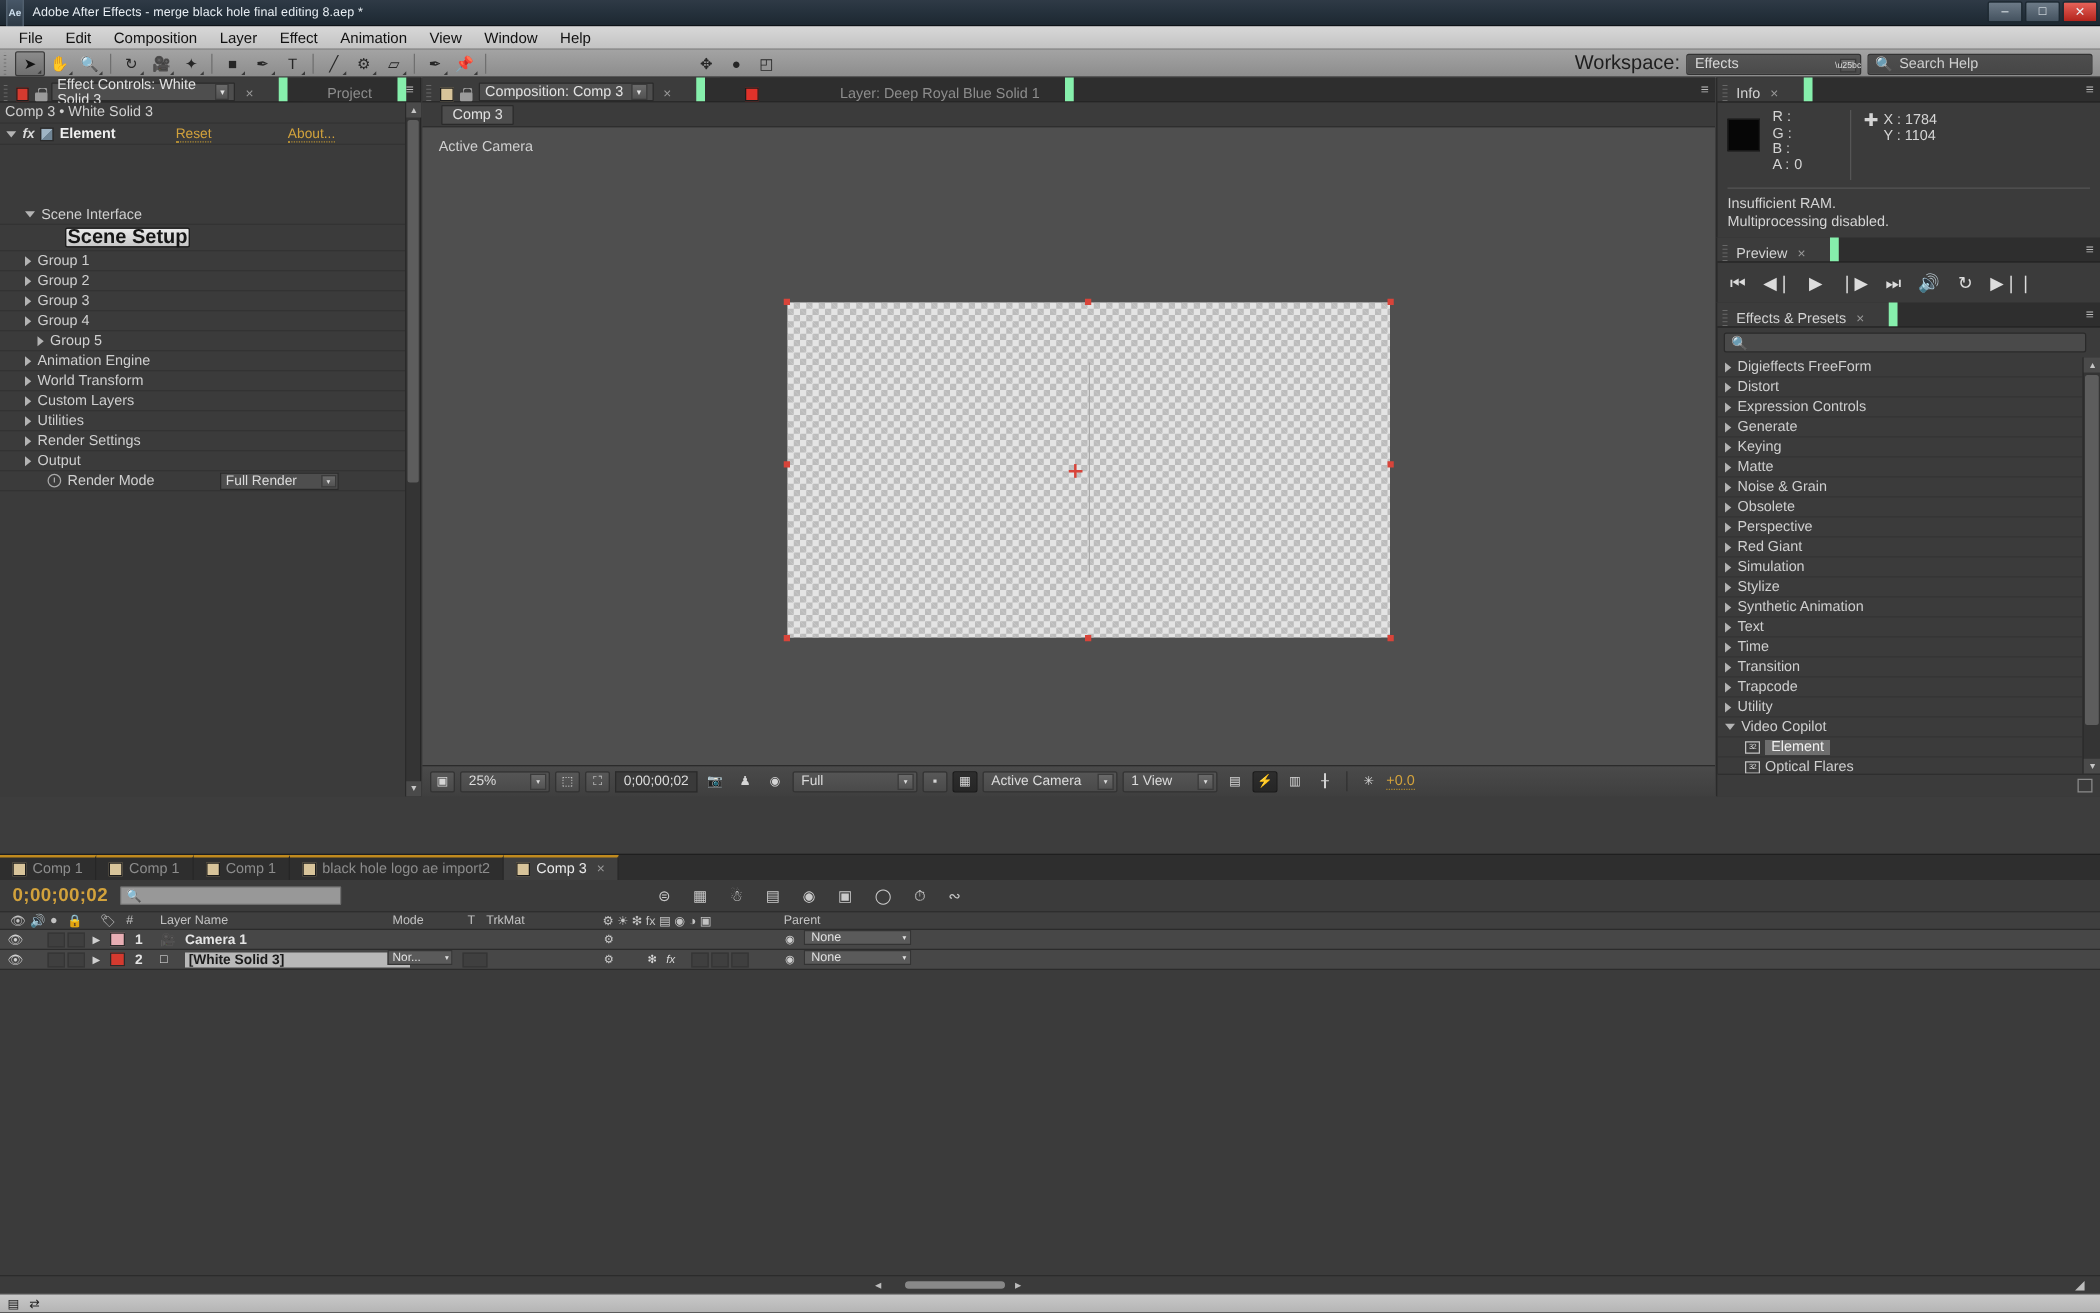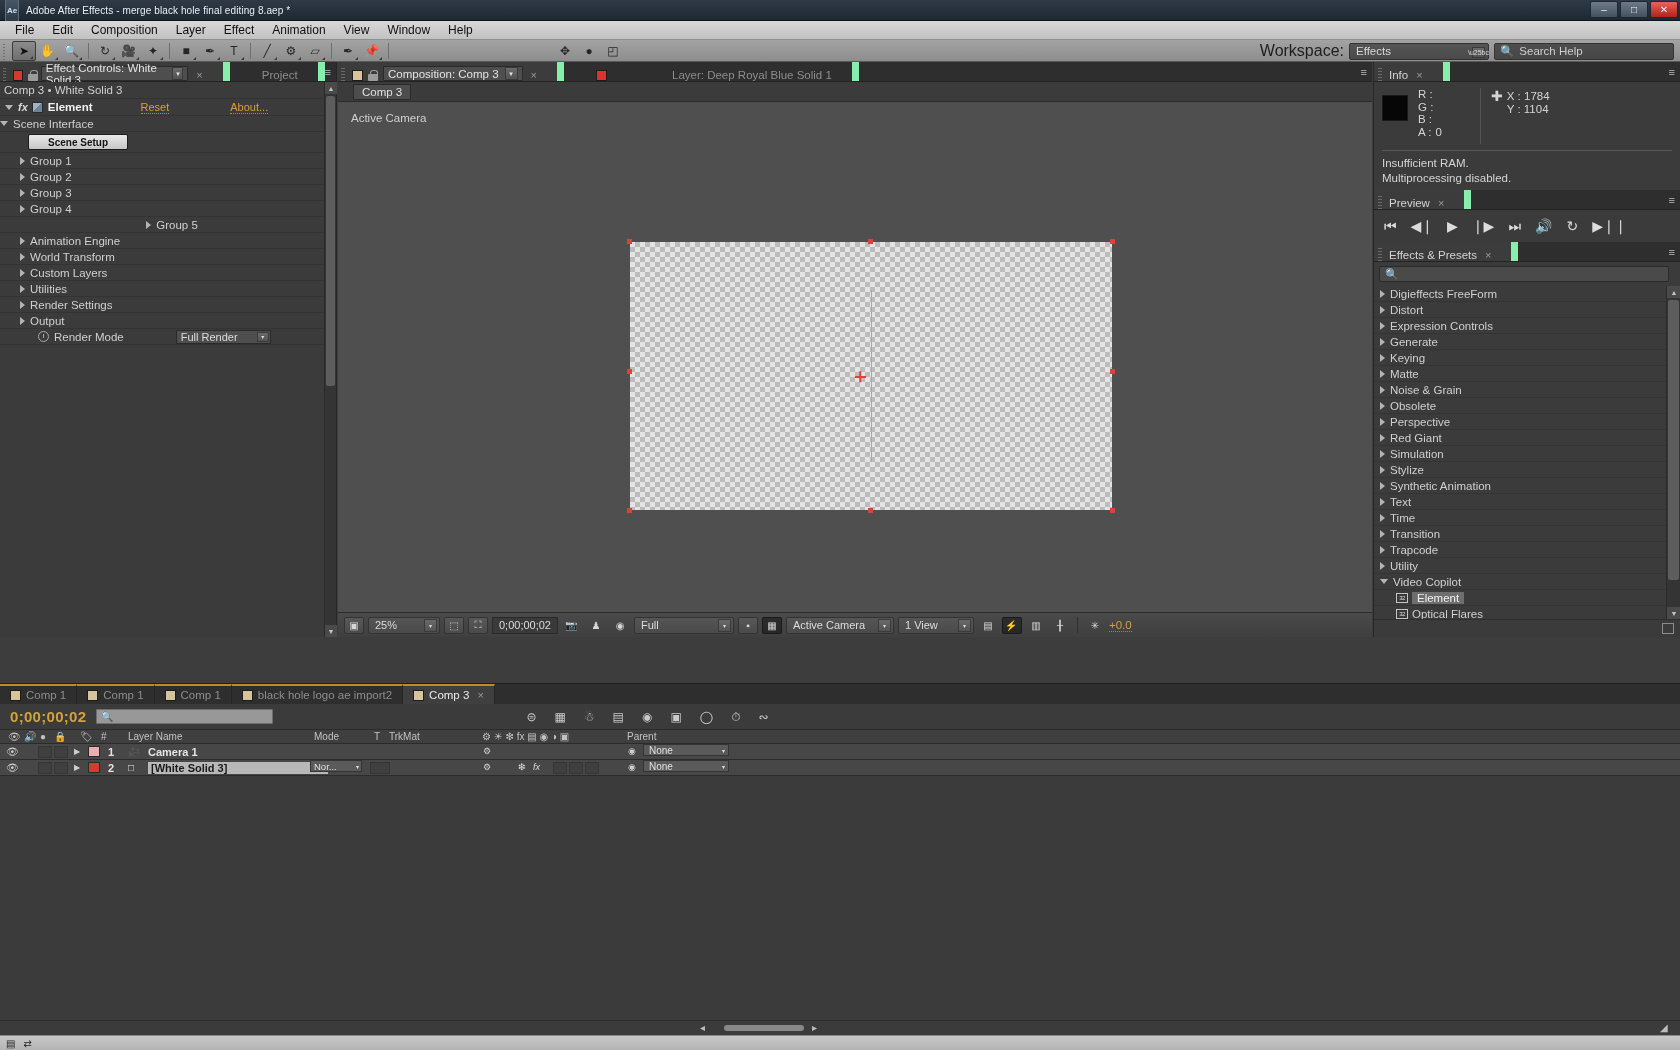--- a/index.html
+++ b/index.html
@@ -118,24 +118,24 @@
   .tri { width:0;height:0; border-top:4px solid transparent; border-bottom:4px solid transparent;
          border-left:5px solid #b4b4b4; margin-right:5px; }
   .tri.down { border-left:4px solid transparent; border-right:4px solid transparent;
          border-top:5px solid #b4b4b4; border-bottom:none; }
   .fx-head { height:17px; display:flex;align-items:center; background:#3b3b3b; border-bottom:1px solid #333; }
   .fxicon { font-style:italic; font-weight:bold; font-size:11px; color:#d9d9d9; margin-right:4px; }
   .cubeico { width:11px;height:11px; margin-right:5px;
     background:linear-gradient(135deg,#9fb4c4 0 50%,#6f8494 50% 100%); border:1px solid #2a2a2a; }
   .lnk { color:#d2a23c; font-size:11px; border-bottom:1px dotted #b08b33; }
   .sceneBtn {
-    width:100px;height:16px; margin-left:28px;
+    width:100px;height:16px; margin-left:52px;
     background:linear-gradient(180deg,#e9e9e9,#c6c6c6);
     border:1px solid #1d1d1d; border-radius:2px;
-    color:#151515; font-size:10px; font-weight:bold;
+    color:#151515; font-size:16px; font-weight:bold;
     display:flex;align-items:center;justify-content:center;
   }
   .rmode-select { width:95px;height:14px; background:#4e4e4e; border:1px solid #2a2a2a;
     display:flex;align-items:center;padding-left:4px;color:#dcdcdc;font-size:11px;position:relative; }
   .rmode-select .arrow { position:absolute;right:1px;top:1px;width:12px;height:10px;
     background:linear-gradient(180deg,#6a6a6a,#525252);border:1px solid #3a3a3a;
     display:flex;align-items:center;justify-content:center;font-size:6px; }
   .stopwatch { width:11px;height:11px; border:1.4px solid #a9a9a9; border-radius:50%;
     margin-right:5px; position:relative; }
   .stopwatch::after { content:""; position:absolute; left:4px; top:2px; width:1.4px;height:4px; background:#a9a9a9; }
@@ -336,21 +336,21 @@
 
       <div class="fx-head" style="padding-left:5px;">
         <span class="tri down"></span>
         <span class="fxicon">fx</span>
         <span class="cubeico"></span>
         <span style="font-weight:bold;color:#f0f0f0;font-size:11.5px;">Element</span>
         <span class="lnk" style="margin-left:48px;">Reset</span>
         <span class="lnk" style="margin-left:61px;">About...</span>
       </div>
 
-      <div class="fx-row" style="">
+      <div class="fx-row" style="padding-left:20px;margin-top:48px;">
         <span class="tri down"></span>
         <span>Scene Interface</span>
       </div>
 
       <div style="height:21px;display:flex;align-items:center;border-bottom:1px solid #333;">
         <div class="sceneBtn">Scene Setup</div>
       </div>
 
       <div id="fxGroups">
           <div class="fx-row" style="padding-left: 20px;">
@@ -362,21 +362,21 @@
             <span>Group 2</span>
           </div>
           <div class="fx-row" style="padding-left: 20px;">
             <span class="tri"></span>
             <span>Group 3</span>
           </div>
           <div class="fx-row" style="padding-left: 20px;">
             <span class="tri"></span>
             <span>Group 4</span>
           </div>
-          <div class="fx-row" style="padding-left: 20px; justify-content: center;">
+          <div class="fx-row" style="padding-left: 30px;">
             <span class="tri"></span>
             <span>Group 5</span>
           </div>
           <div class="fx-row" style="padding-left: 20px;">
             <span class="tri"></span>
             <span>Animation Engine</span>
           </div>
           <div class="fx-row" style="padding-left: 20px;">
             <span class="tri"></span>
             <span>World Transform</span>

